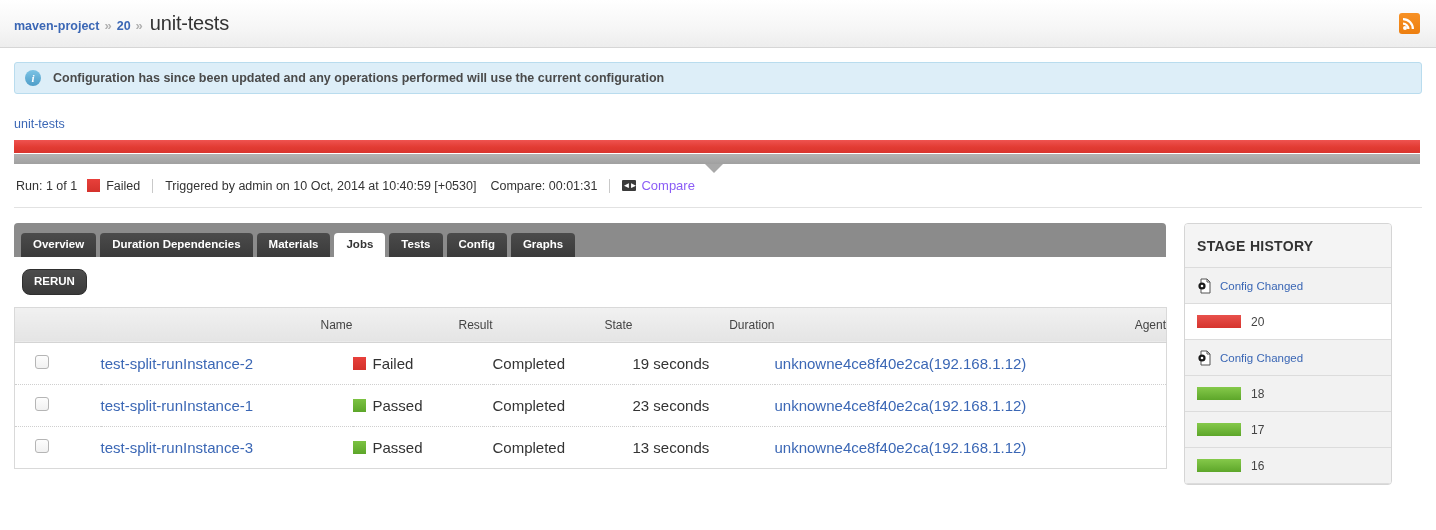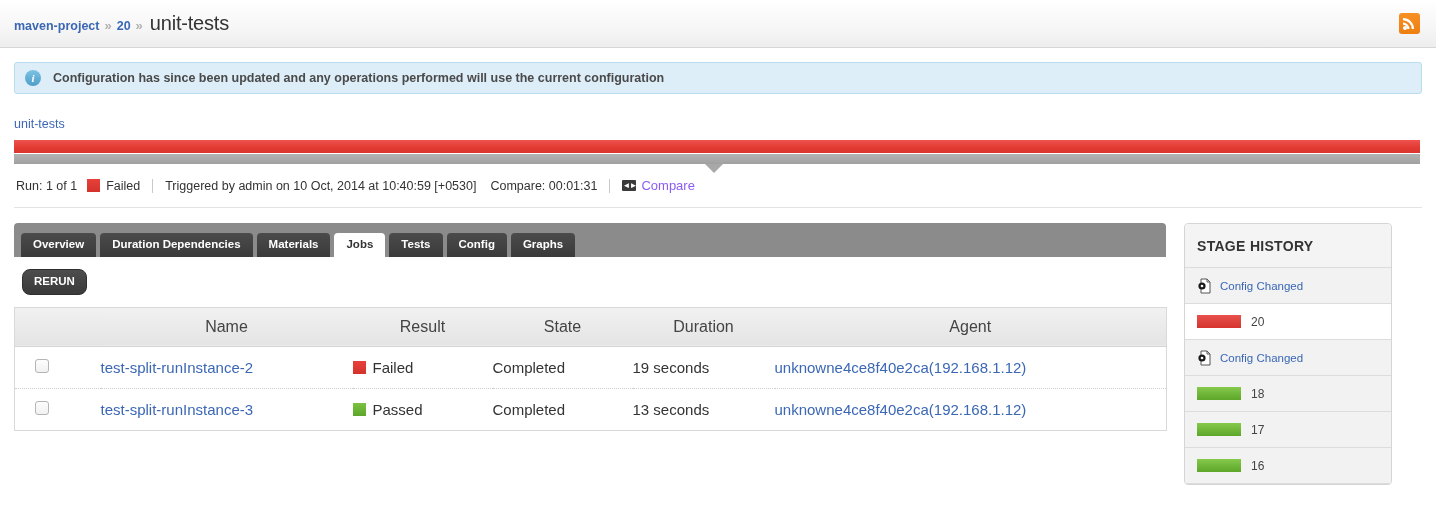--- a/index.html
+++ b/index.html
@@ -211,24 +211,24 @@
     margin-top: 12px;
     width: 100%;
     border-collapse: collapse;
     border: 1px solid #d9d9d9;
     background: #fff;
     table-layout: fixed;
   }
   .jobs-table thead th {
     background: linear-gradient(to bottom,#f1f1f1 0%, #e4e4e4 100%);
     border-bottom: 1px solid #d4d4d4;
-    font-size: 16px;
+    font-size: 12px;
     font-weight: normal;
     color: #444;
-    text-align: center;
+    text-align: right;
     padding: 10px 0;
     height: 30px;
   }
   .jobs-table td {
     font-size: 15px;
     color: #333;
     padding: 12px 0;
     border-bottom: 1px dotted #cfcfcf;
     height: 37px;
   }
@@ -385,20 +385,39 @@
           <td class="c-dur">19 seconds</td>
           <td class="c-agent">
             <a class="tlink">unknowne4ce8f40e2ca(192.168.1.12)</a>
           </td>
         </tr>
         <tr>
           <td class="c-check">
             <span class="chk"></span>
           </td>
           <td class="c-name">
+            <a class="tlink">test-split-runInstance-1</a>
+          </td>
+          <td class="c-result">
+            <span class="result-cell">
+              <span class="swatch sw-green"></span>
+              <span>Passed</span>
+            </span>
+          </td>
+          <td class="c-state">Completed</td>
+          <td class="c-dur">23 seconds</td>
+          <td class="c-agent">
+            <a class="tlink">unknowne4ce8f40e2ca(192.168.1.12)</a>
+          </td>
+        </tr>
+        <tr>
+          <td class="c-check">
+            <span class="chk"></span>
+          </td>
+          <td class="c-name">
             <a class="tlink">test-split-runInstance-3</a>
           </td>
           <td class="c-result">
             <span class="result-cell">
               <span class="swatch sw-green"></span>
               <span>Passed</span>
             </span>
           </td>
           <td class="c-state">Completed</td>
           <td class="c-dur">13 seconds</td>

